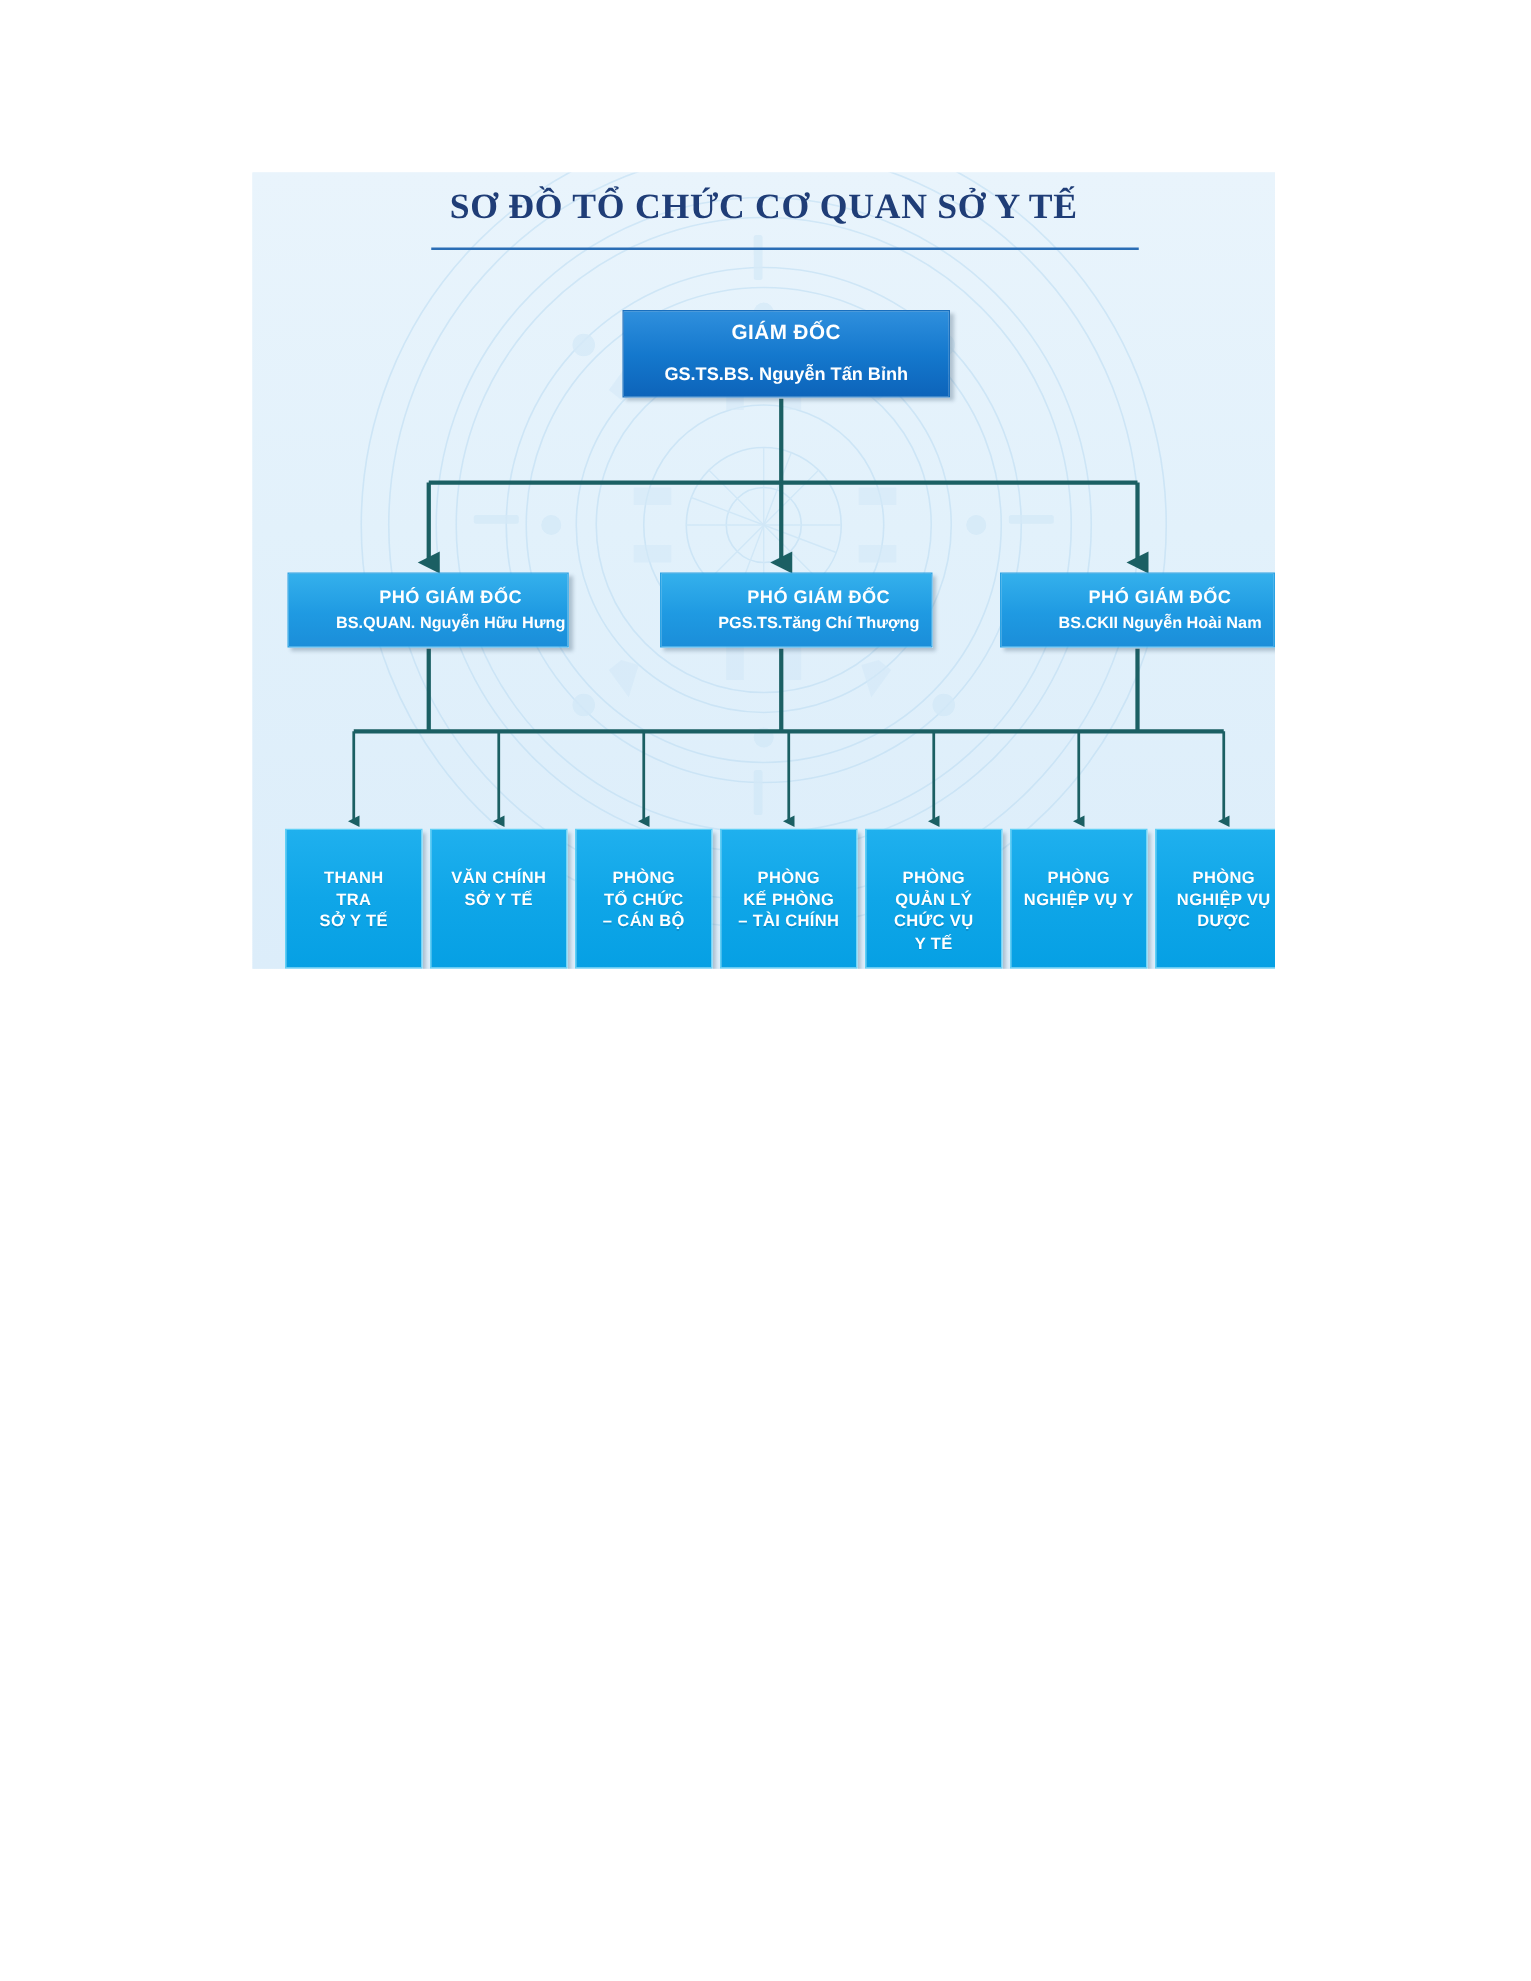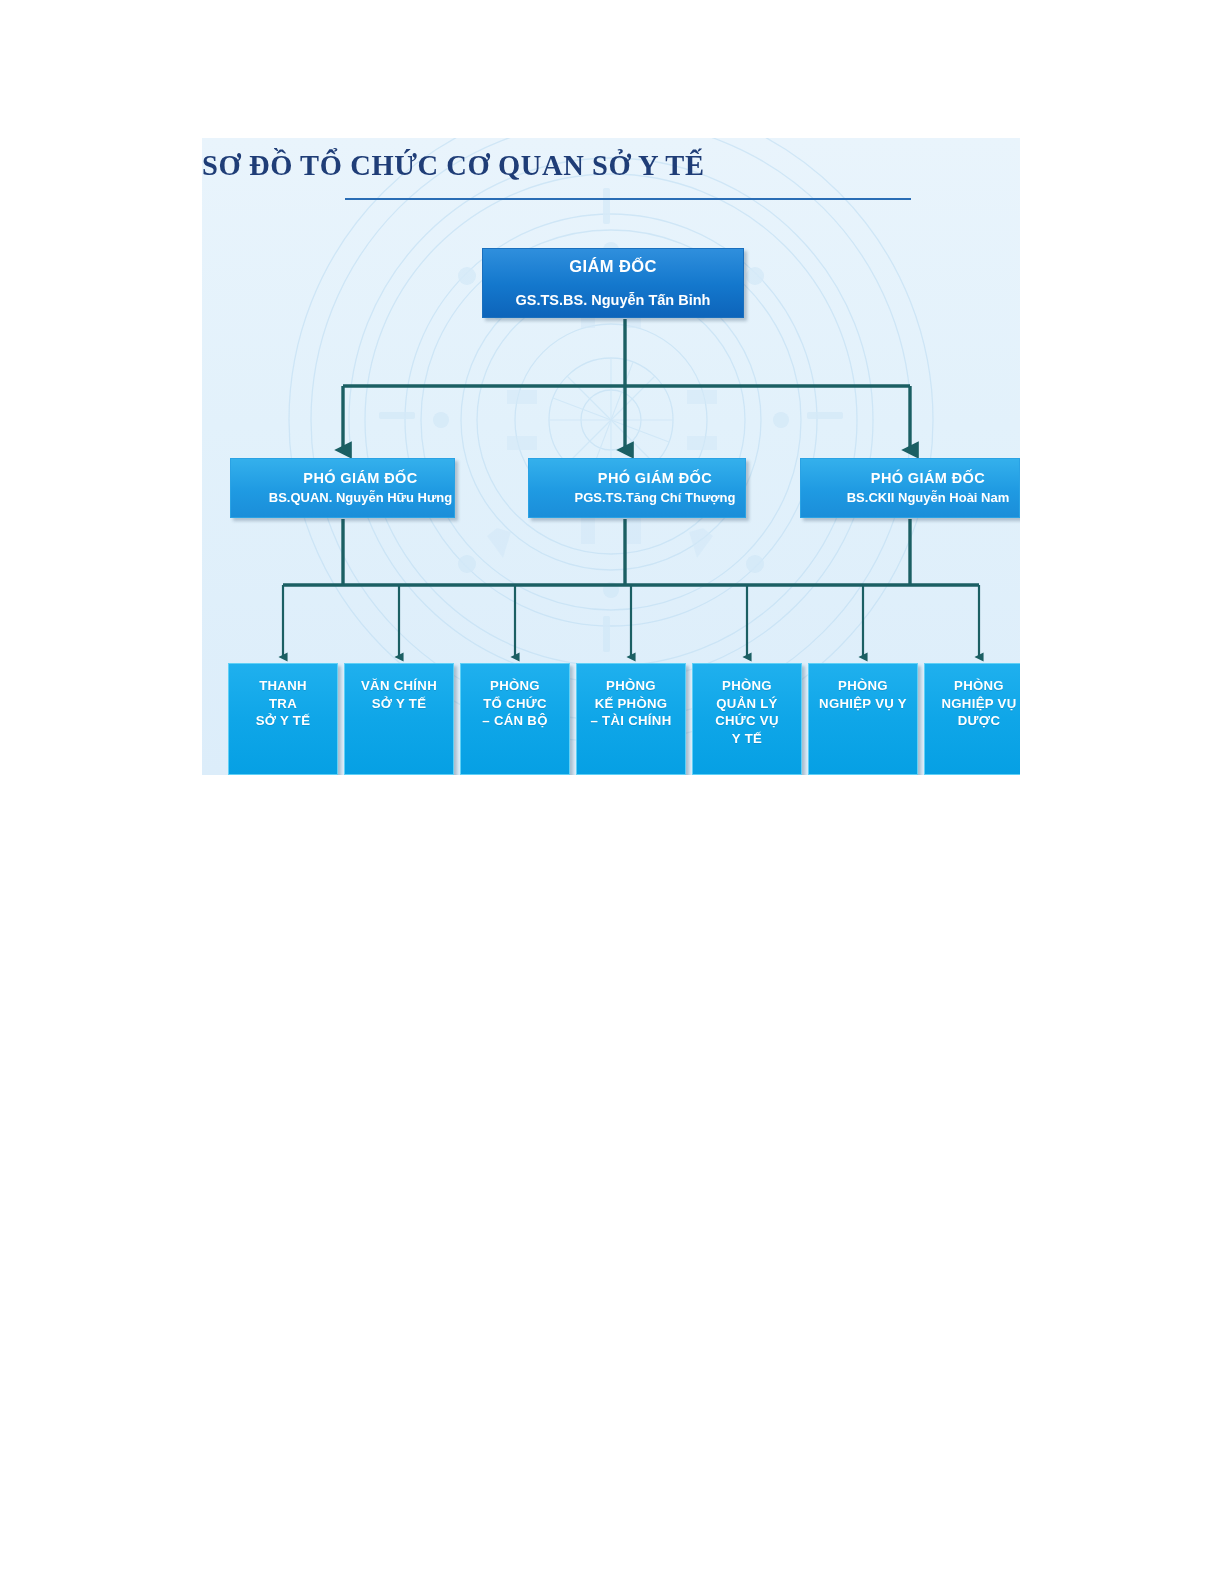--- a/index.html
+++ b/index.html
@@ -40,20 +40,21 @@
     opacity: .55;
     pointer-events: none;
   }
 
   
   #chart-title {
     position: absolute;
     left: 0;
     top: 12px;
     width: 100%;
+    text-align: center;
     font-family: "Liberation Serif", serif;
     font-weight: bold;
     font-size: 28.5px;
     letter-spacing: .6px;
     color: #1f3d77;
     white-space: nowrap;
   }
   #title-rule {
     position: absolute;
     left: 143px;
@@ -90,21 +91,21 @@
     letter-spacing: .4px;
     line-height: 1.22;
   }
   .node .person {
     font-weight: bold;
     line-height: 1.22;
   }
 
   
   #node-director {
-    left: 280px;
+    left: 296px;
     top: 110px;
     width: 262px;
     height: 70px;
     background: linear-gradient(180deg, #2f8fdd 0%, #1478cd 52%, #0d64ba 100%);
     border: 1px solid #1a6fbd;
   }
   #node-director .role   { font-size: 16.5px; }
   #node-director .person { font-size: 14.5px; margin-top: 16px; }
 
   
@@ -122,21 +123,21 @@
   #node-deputy-2 { left: 598px; width: 220px; }
 
   
   .dept {
     top: 525px;
     width: 110px;
     height: 112px;
     background: linear-gradient(180deg, #1fb0ee 0%, #0fa6e8 50%, #06a0e4 100%);
     border: 1px solid #5fd0f6;
     justify-content: flex-start;
-    padding-top: 13px;
+    padding-top: 29px;
   }
   .dept .role {
     font-size: 13.2px;
     letter-spacing: .3px;
     line-height: 1.34;
     text-shadow: 0 1px 0 rgba(0,60,100,.18);
   }
   #node-dept-0 { left: 26px;  }
   #node-dept-1 { left: 142px; }
   #node-dept-2 { left: 258px; }

